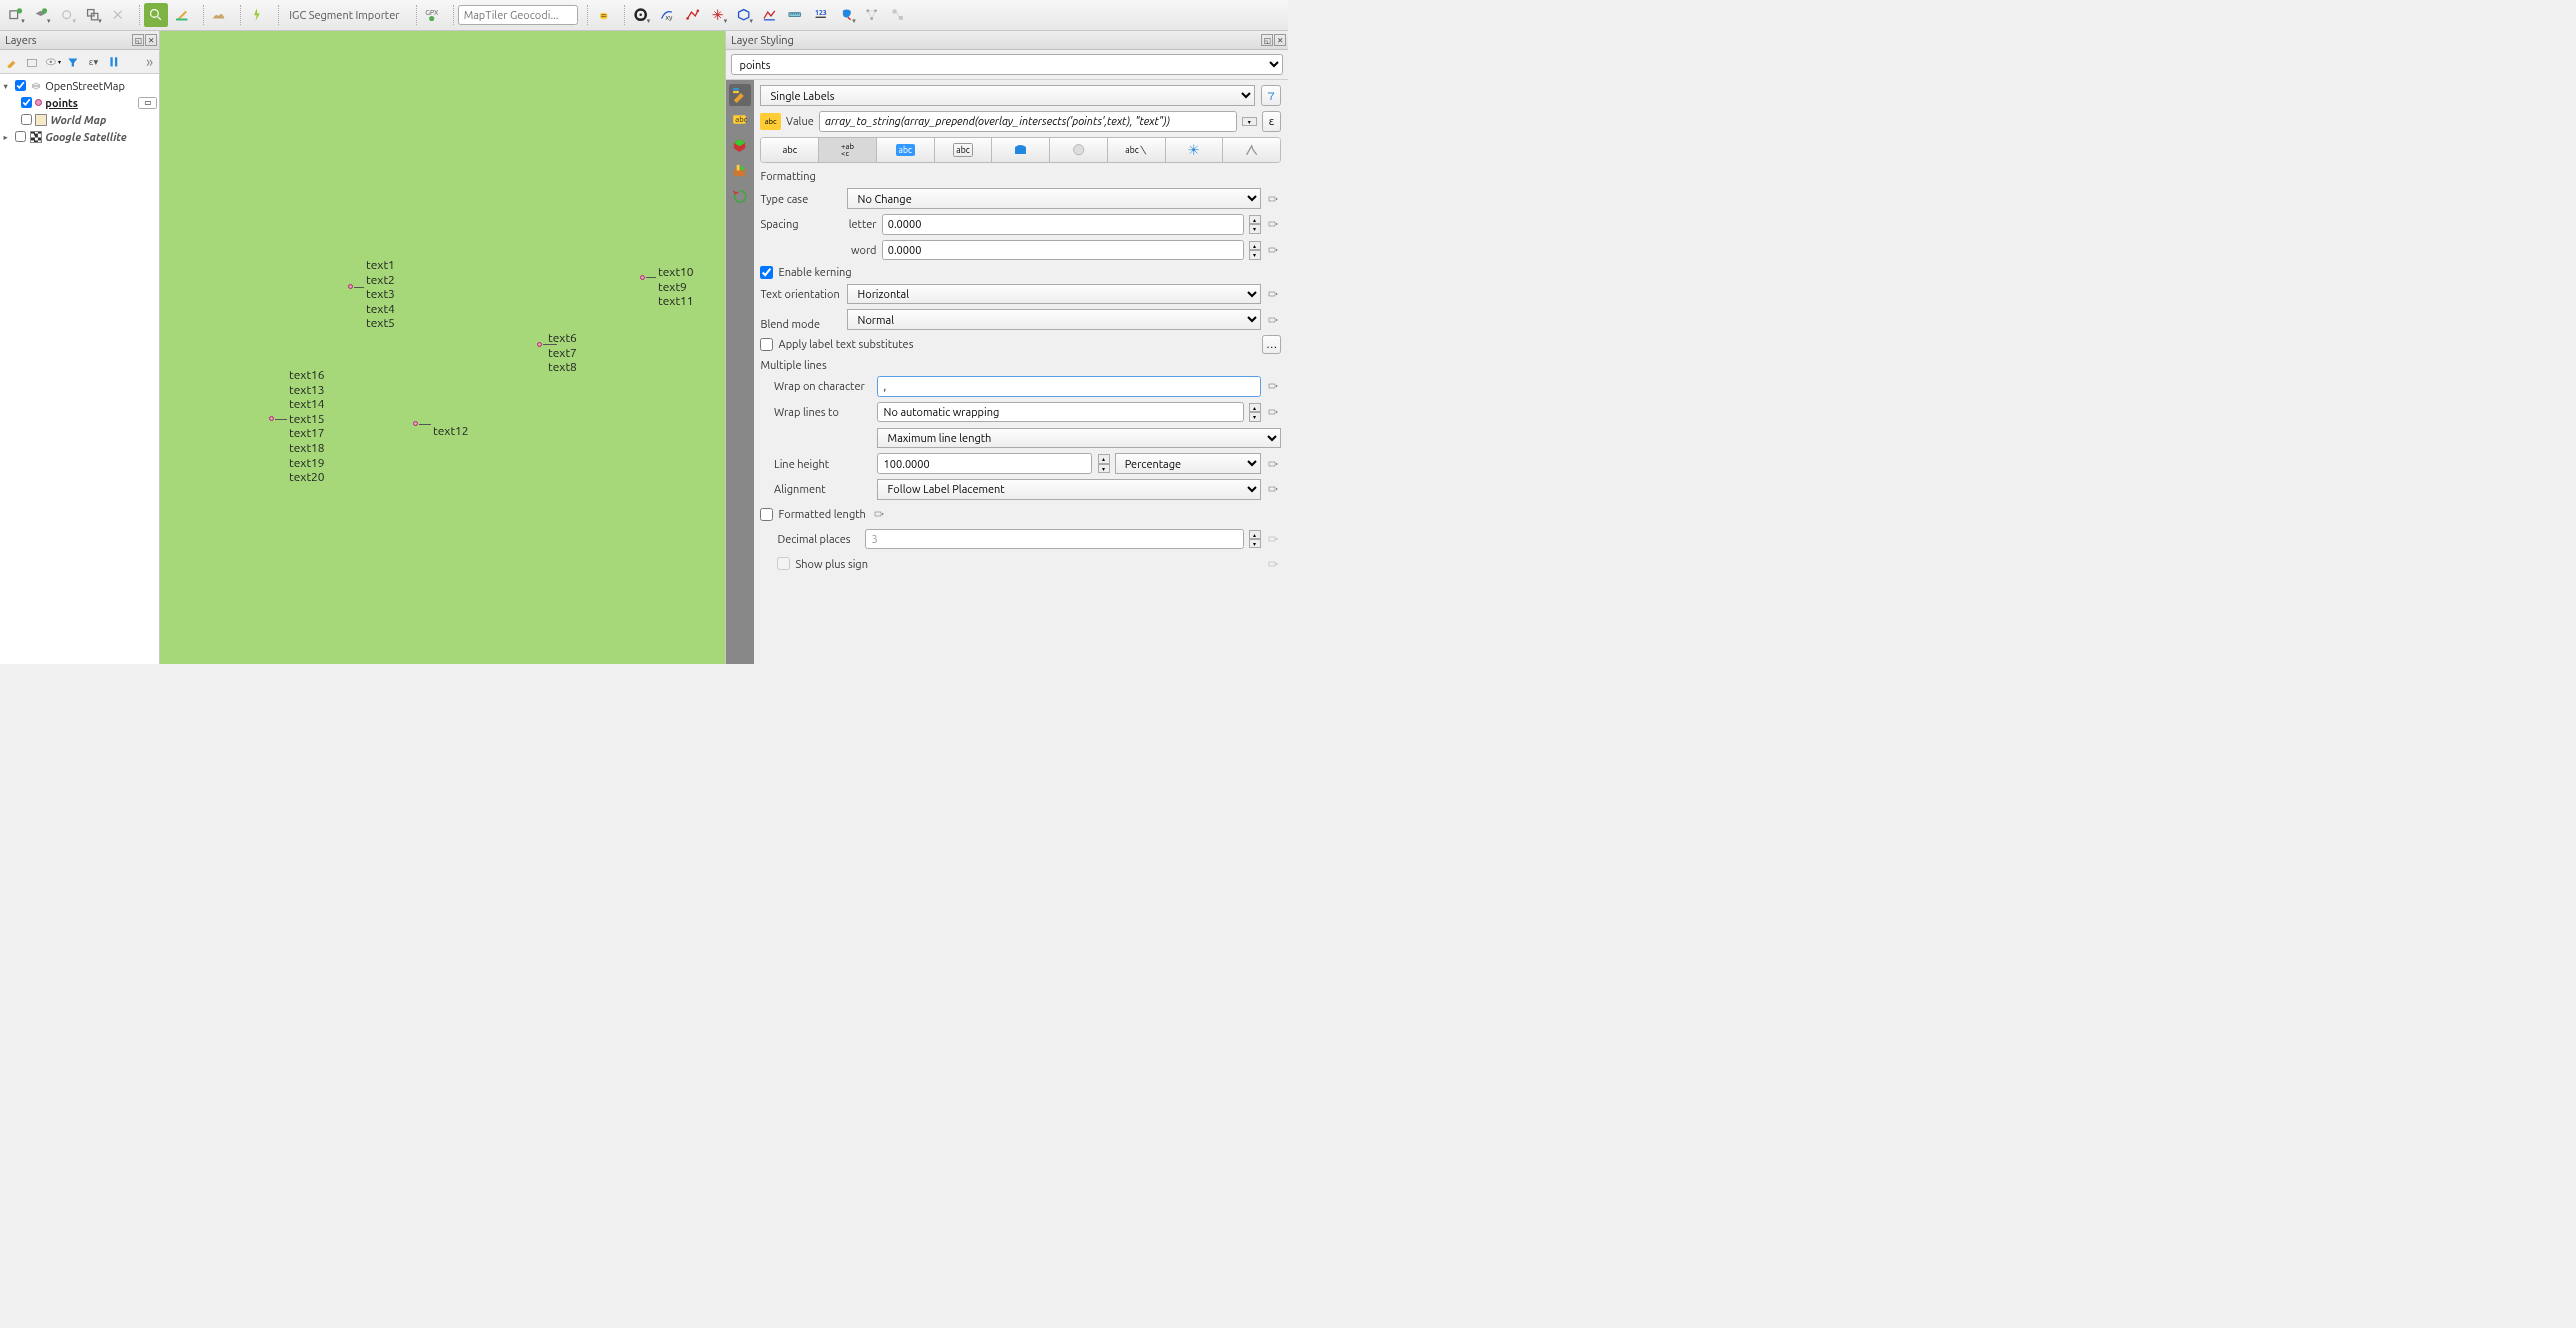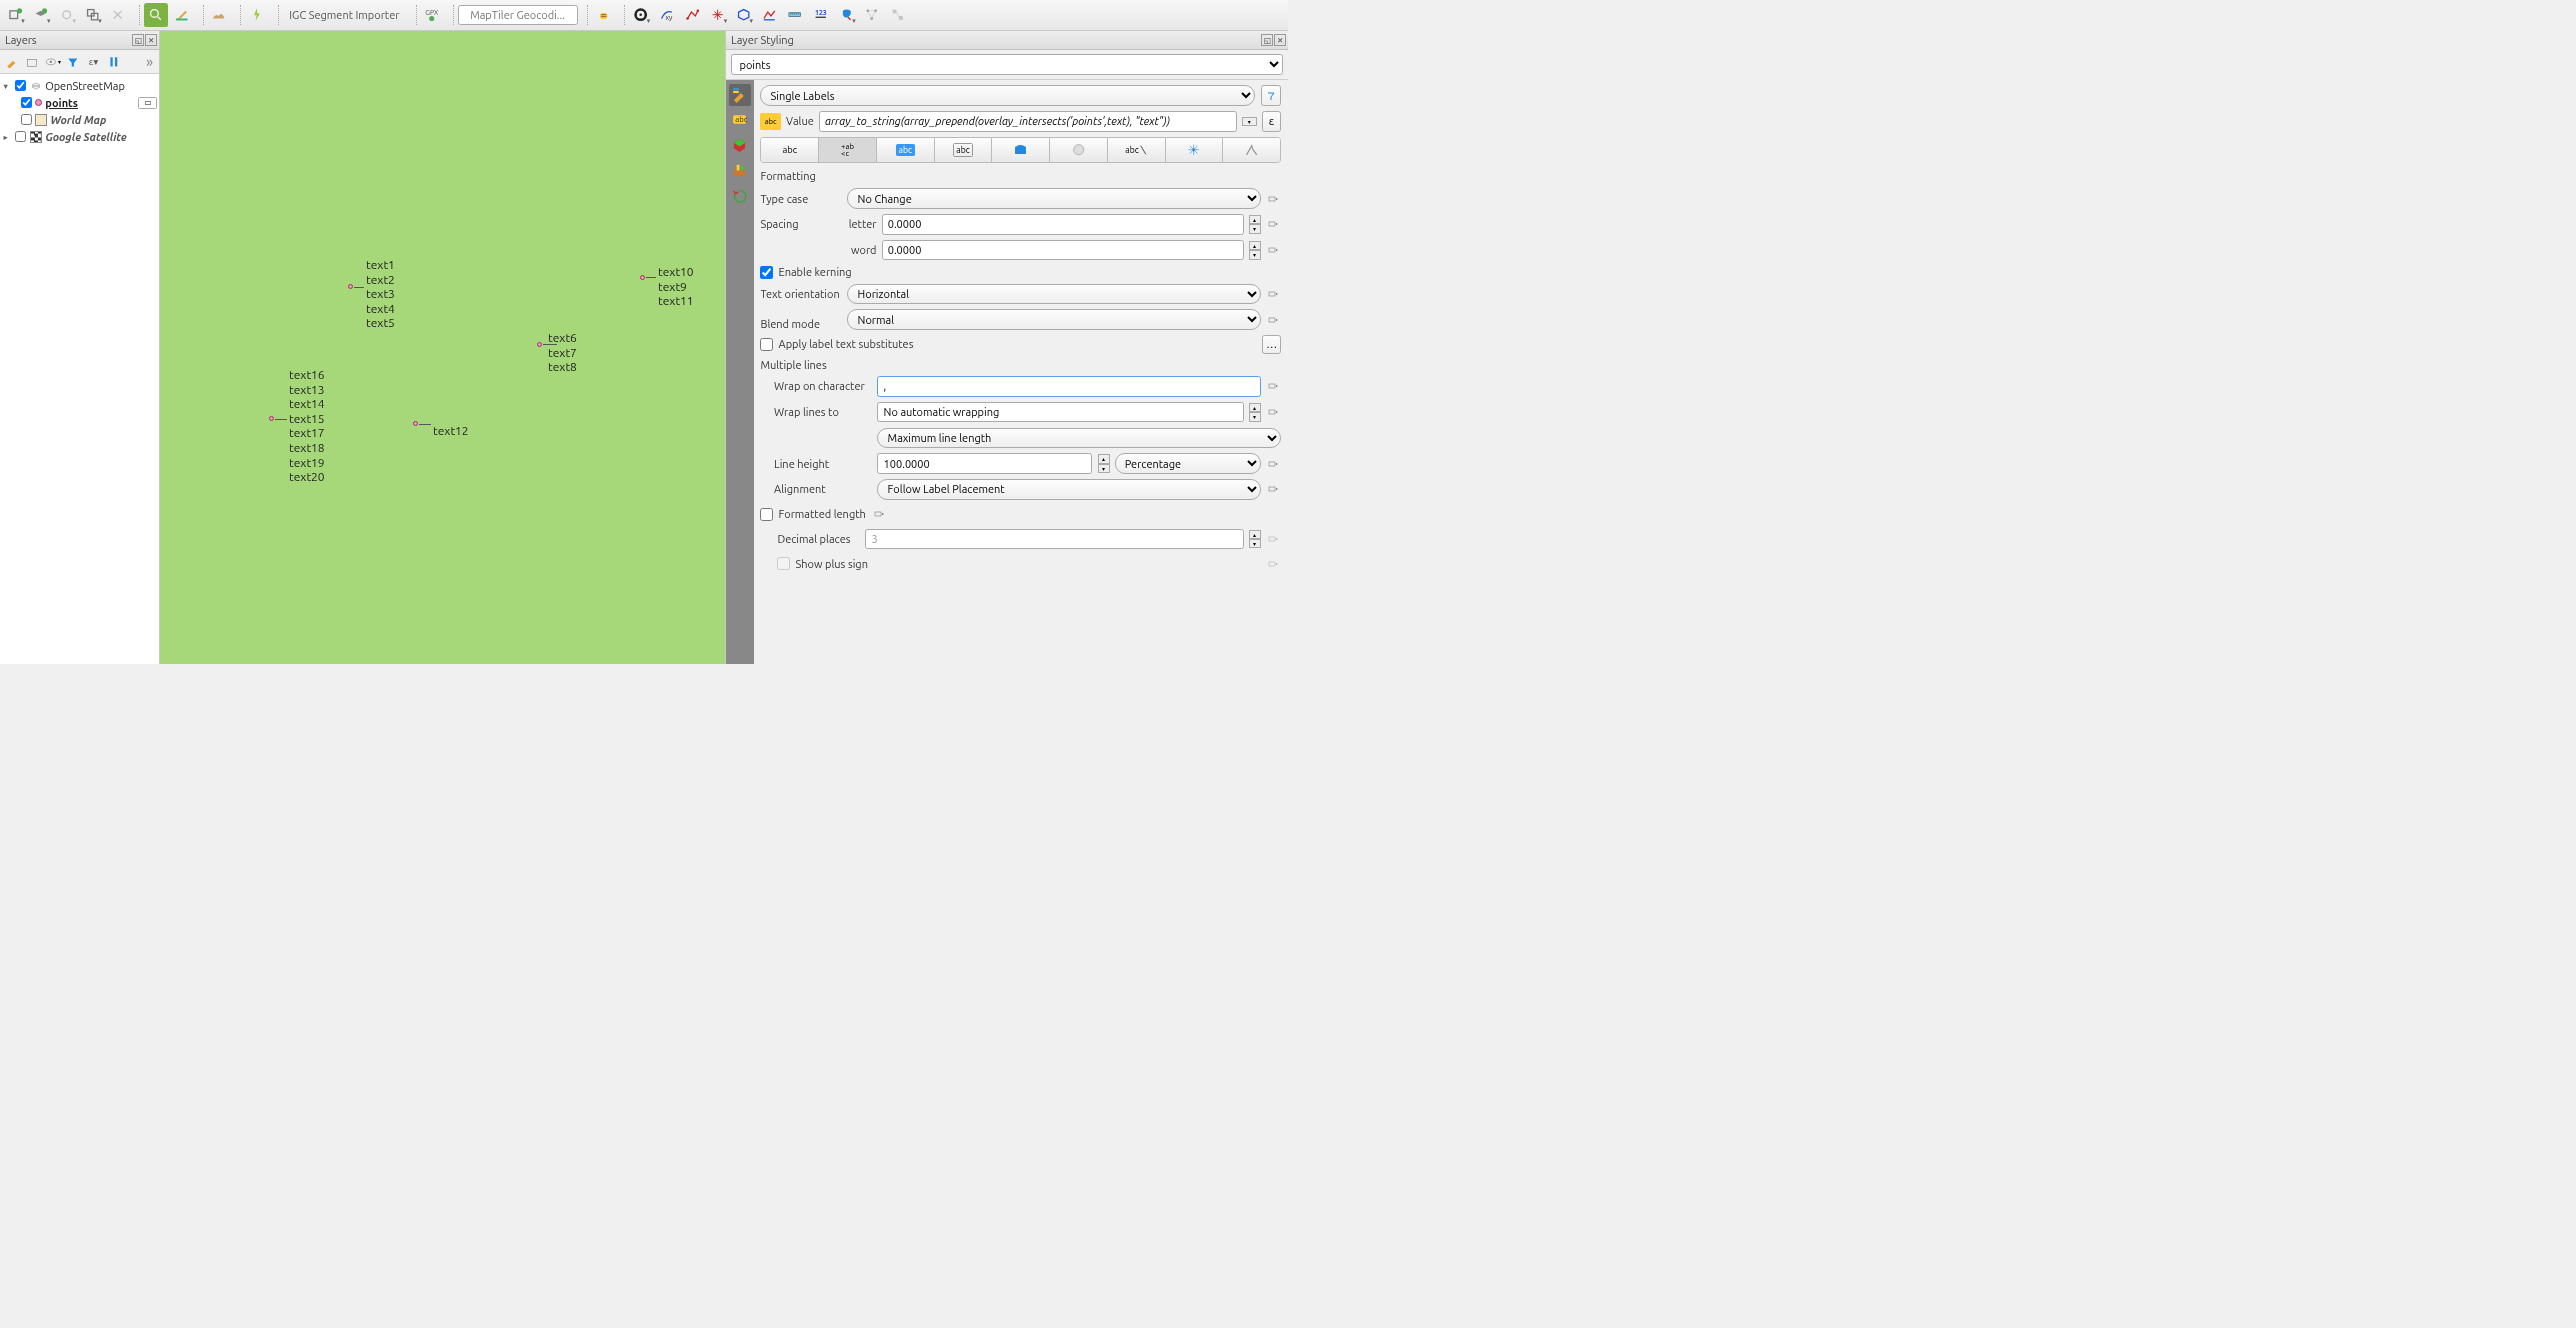--- a/index.html
+++ b/index.html
@@ -5,21 +5,21 @@
 * { box-sizing: border-box; margin: 0; padding: 0; font-family: -apple-system, "Segoe UI", Ubuntu, sans-serif; font-size: 11px; }
 body { background: #f0f0f0; width: 1288px; height: 664px; overflow: hidden; }
 
 
 .topbar { height: 31px; background: linear-gradient(#f7f7f7,#e8e8e8); border-bottom: 0.9px solid #c8c8c8; display: flex; align-items: center; padding: 0 3.4px; gap: 1.7px; }
 .tbbtn { width: 24px; height: 24px; border: 0.9px solid transparent; border-radius: 2.6px; display: flex; align-items: center; justify-content: center; cursor: pointer; position: relative; }
 .tbbtn.disabled { opacity: .4; pointer-events: none; }
 .tbsep { width: 6.9px; height: 20.6px; border-right: 0.9px dotted #aaa; margin: 0 1.7px; }
 .tbdrop { font-size: 6.9px; position: absolute; right: 1.7px; bottom: 0.9px; color: #666; }
 .tblabel { padding: 0 6.9px; color: #555; }
-.tbinput { height: 20.6px; border: 0.9px solid #aaa; border-radius: 2.6px; padding: 0 5.1px; background: #fff; width: 120px; text-align: center; }
+.tbinput { height: 20.6px; border: 0.9px solid #aaa; border-radius: 2.6px; padding: 0 5.1px; background: #fff; width: 120px; }
 
 
 .main { display: flex; height: 633px; }
 
 
 .layers { width: 160px; background: #f0f0f0; border-right: 0.9px solid #c8c8c8; display: flex; flex-direction: column; }
 .panel-title { height: 19px; background: linear-gradient(#eee,#ddd); border-bottom: 0.9px solid #c0c0c0; display: flex; align-items: center; padding: 0 5.1px; font-size: 10.3px; color: #444; position: relative; }
 .panel-title .icons { position: absolute; right: 1.7px; display: flex; gap: 0.9px; }
 .panel-title .icons span { width: 12px; height: 12px; border: 0.9px solid #999; font-size: 7.7px; display: flex; align-items: center; justify-content: center; cursor: pointer; }
 .layers-toolbar { height: 24px; display: flex; align-items: center; padding: 0 3.4px; gap: 3.4px; border-bottom: 0.9px solid #d0d0d0; }
@@ -46,21 +46,21 @@
 .styling { width: 563px; background: #f0f0f0; border-left: 0.9px solid #c8c8c8; display: flex; flex-direction: column; }
 .style-top { padding: 4.3px 5.1px; border-bottom: 0.9px solid #d0d0d0; }
 .style-top select { width: 100%; height: 20.6px; border: 0.9px solid #aaa; border-radius: 2.6px; background: #fff; padding: 0 3.4px; }
 .style-body { flex: 1; display: flex; }
 .style-tabs { width: 27.5px; background: #888; display: flex; flex-direction: column; padding-top: 3.4px; gap: 3.4px; align-items: center; }
 .style-tab { width: 22px; height: 22px; display: flex; align-items: center; justify-content: center; cursor: pointer; border-radius: 2.6px; }
 .style-tab.active { background: #666; }
 .style-content { flex: 1; padding: 5.1px 6.9px; overflow: auto; }
 .row { display: flex; align-items: center; gap: 5.1px; margin-bottom: 5.1px; }
 .row label { color: #333; }
-.fsel { height: 20.6px; border: 0.9px solid #aaa; border-radius: 10px; background: linear-gradient(#fdfdfd,#eee); padding: 0 5.1px; }
+.fsel { height: 20.6px; border: 0.9px solid #aaa; border-radius: 0; background: linear-gradient(#fdfdfd,#eee); padding: 0 5.1px; }
 .finput { height: 20.6px; border: 0.9px solid #aaa; border-radius: 2.6px; background: #fff; padding: 0 5.1px; }
 .ddbtn { width: 15.4px; height: 19px; display: flex; align-items: center; justify-content: center; cursor: pointer; border: 0.9px solid transparent; }
 .ddbtn svg { width: 12px; height: 12px; }
 .spinbtns { width: 12px; display: flex; flex-direction: column; }
 .spinbtns span { height: 9.4px; font-size: 6px; border: 0.9px solid #aaa; background: #eee; text-align: center; line-height: 7.7px; cursor: pointer; }
 .proptabs { display: flex; border: 0.9px solid #bbb; border-radius: 3.4px; overflow: hidden; margin-bottom: 6.9px; height: 26px; }
 .proptab { flex: 1; display: flex; align-items: center; justify-content: center; border-right: 0.9px solid #bbb; cursor: pointer; background: linear-gradient(#fdfdfd,#e8e8e8); }
 .proptab:last-child { border-right: none; }
 .proptab.active { background: #d8d8d8; }
 .section-h { font-size: 11px; color: #333; margin: 3.4px 0 6.9px; }

